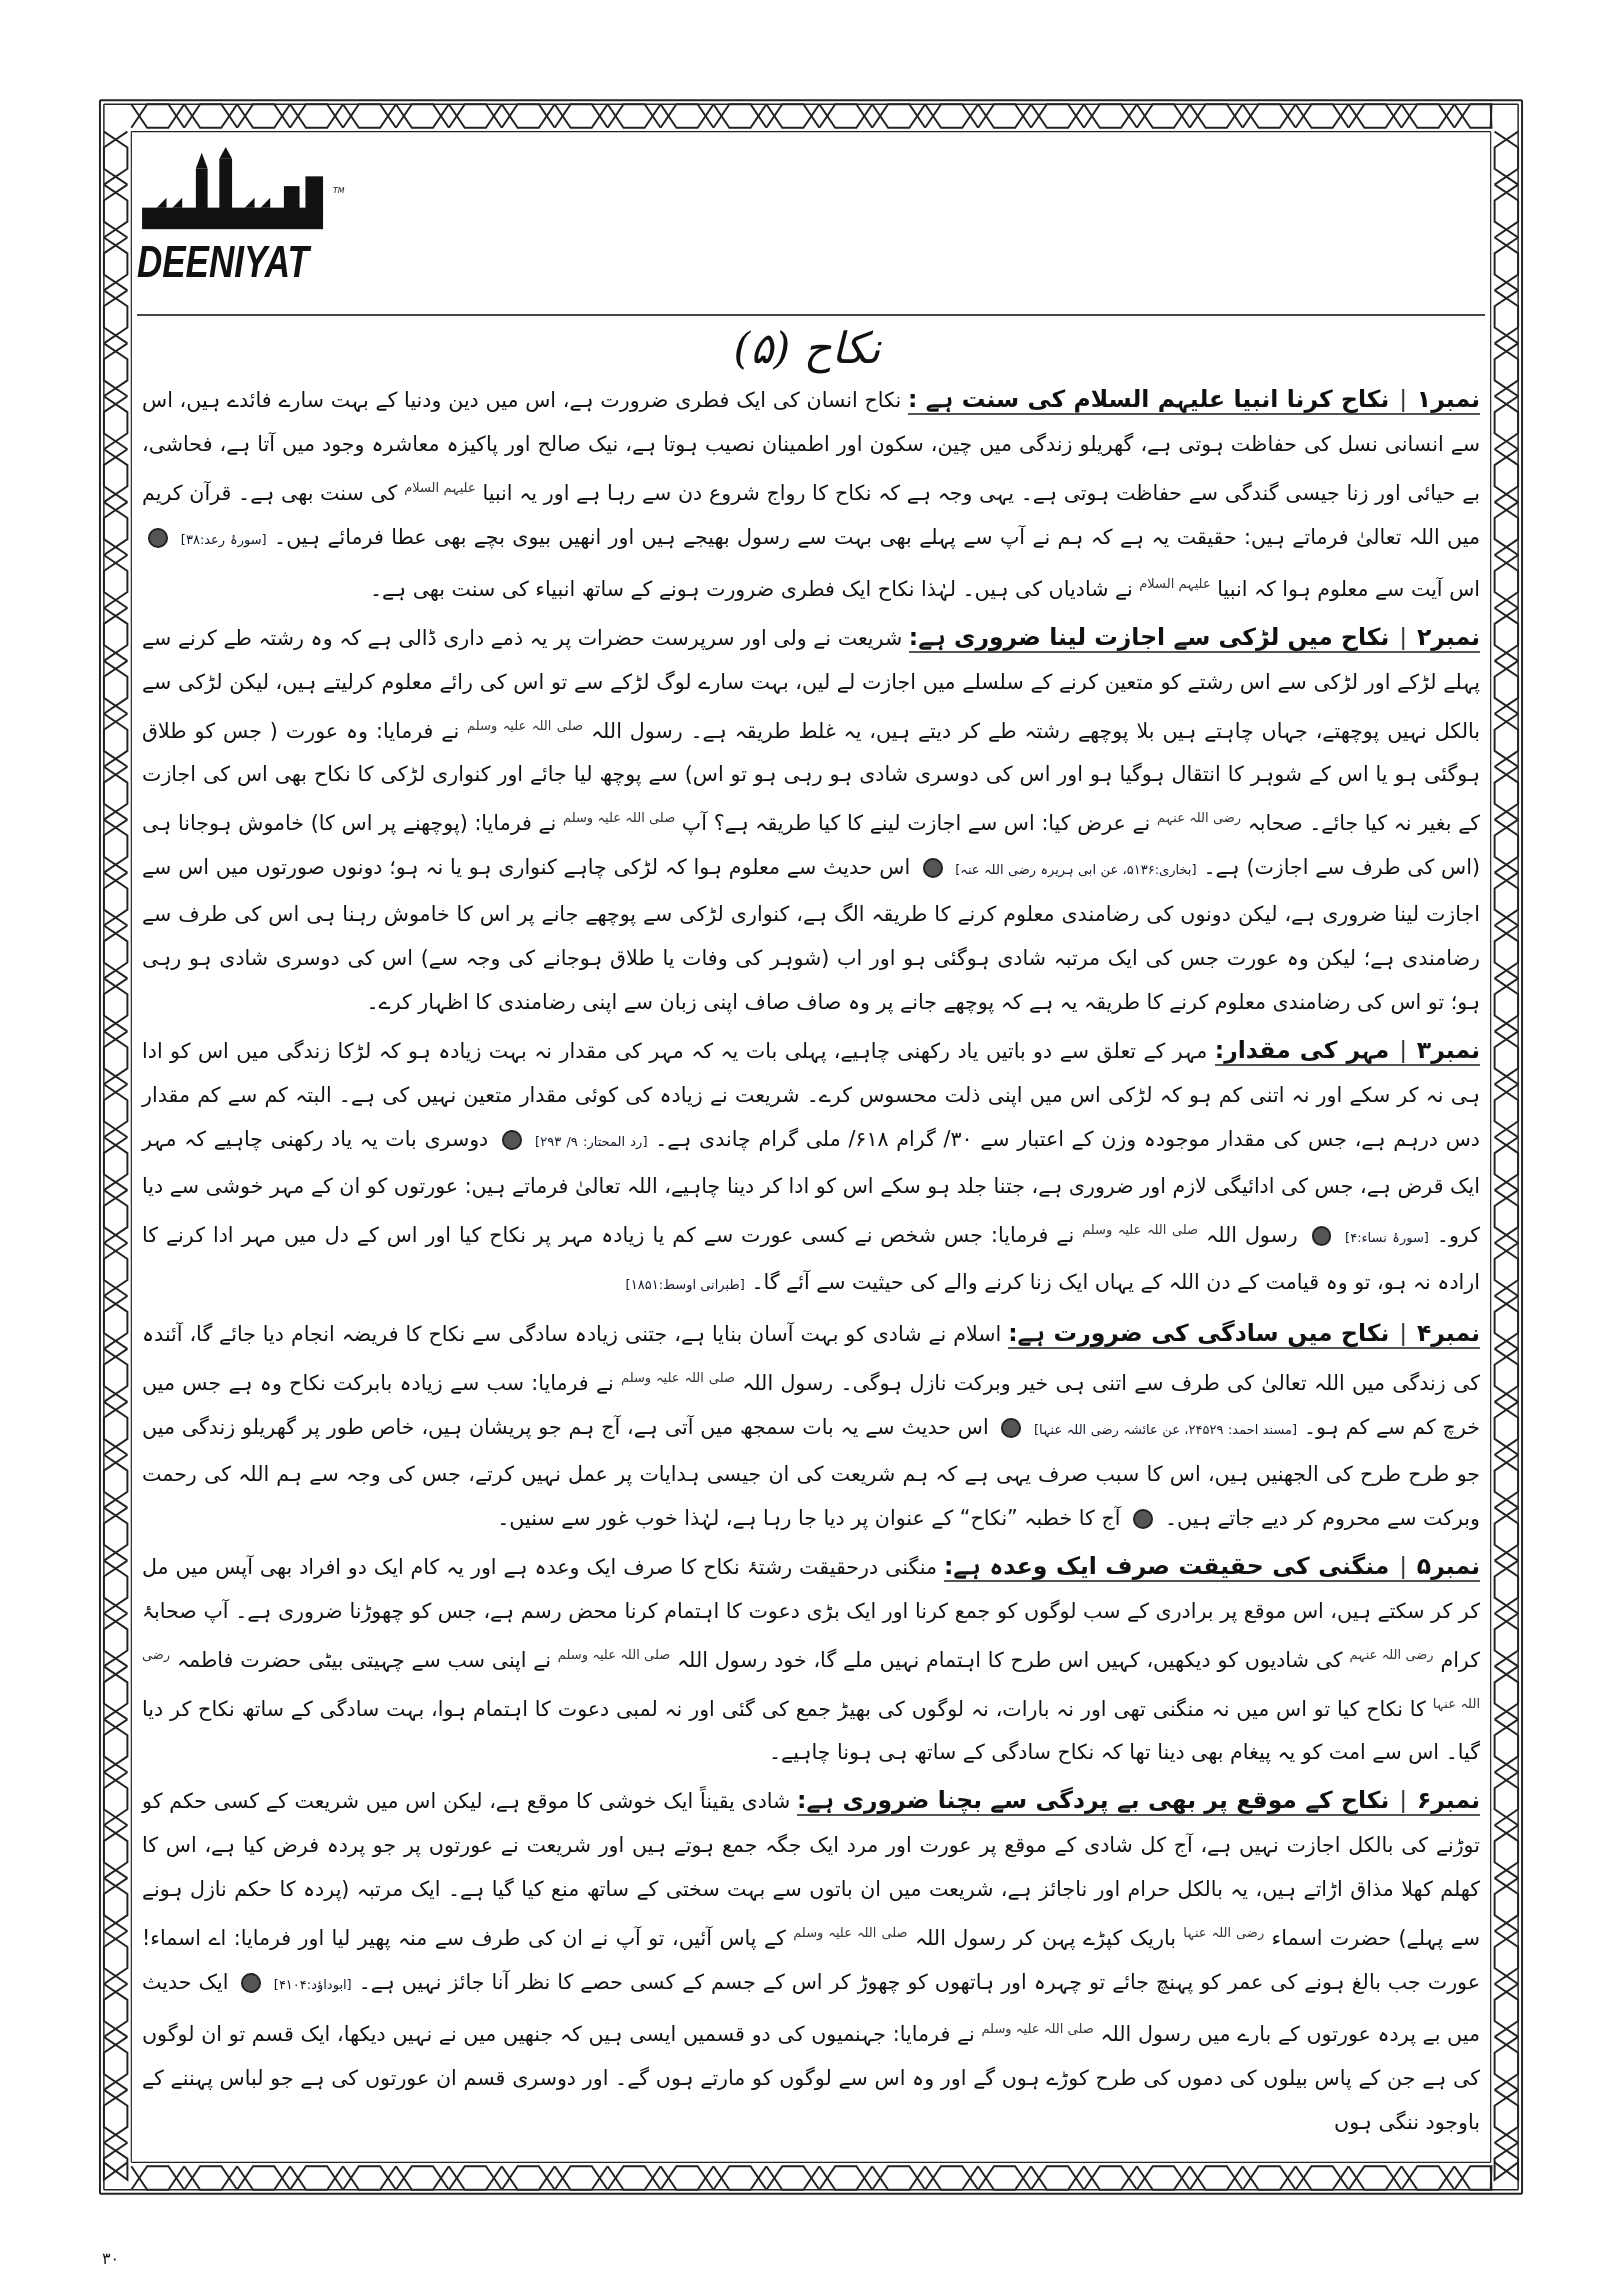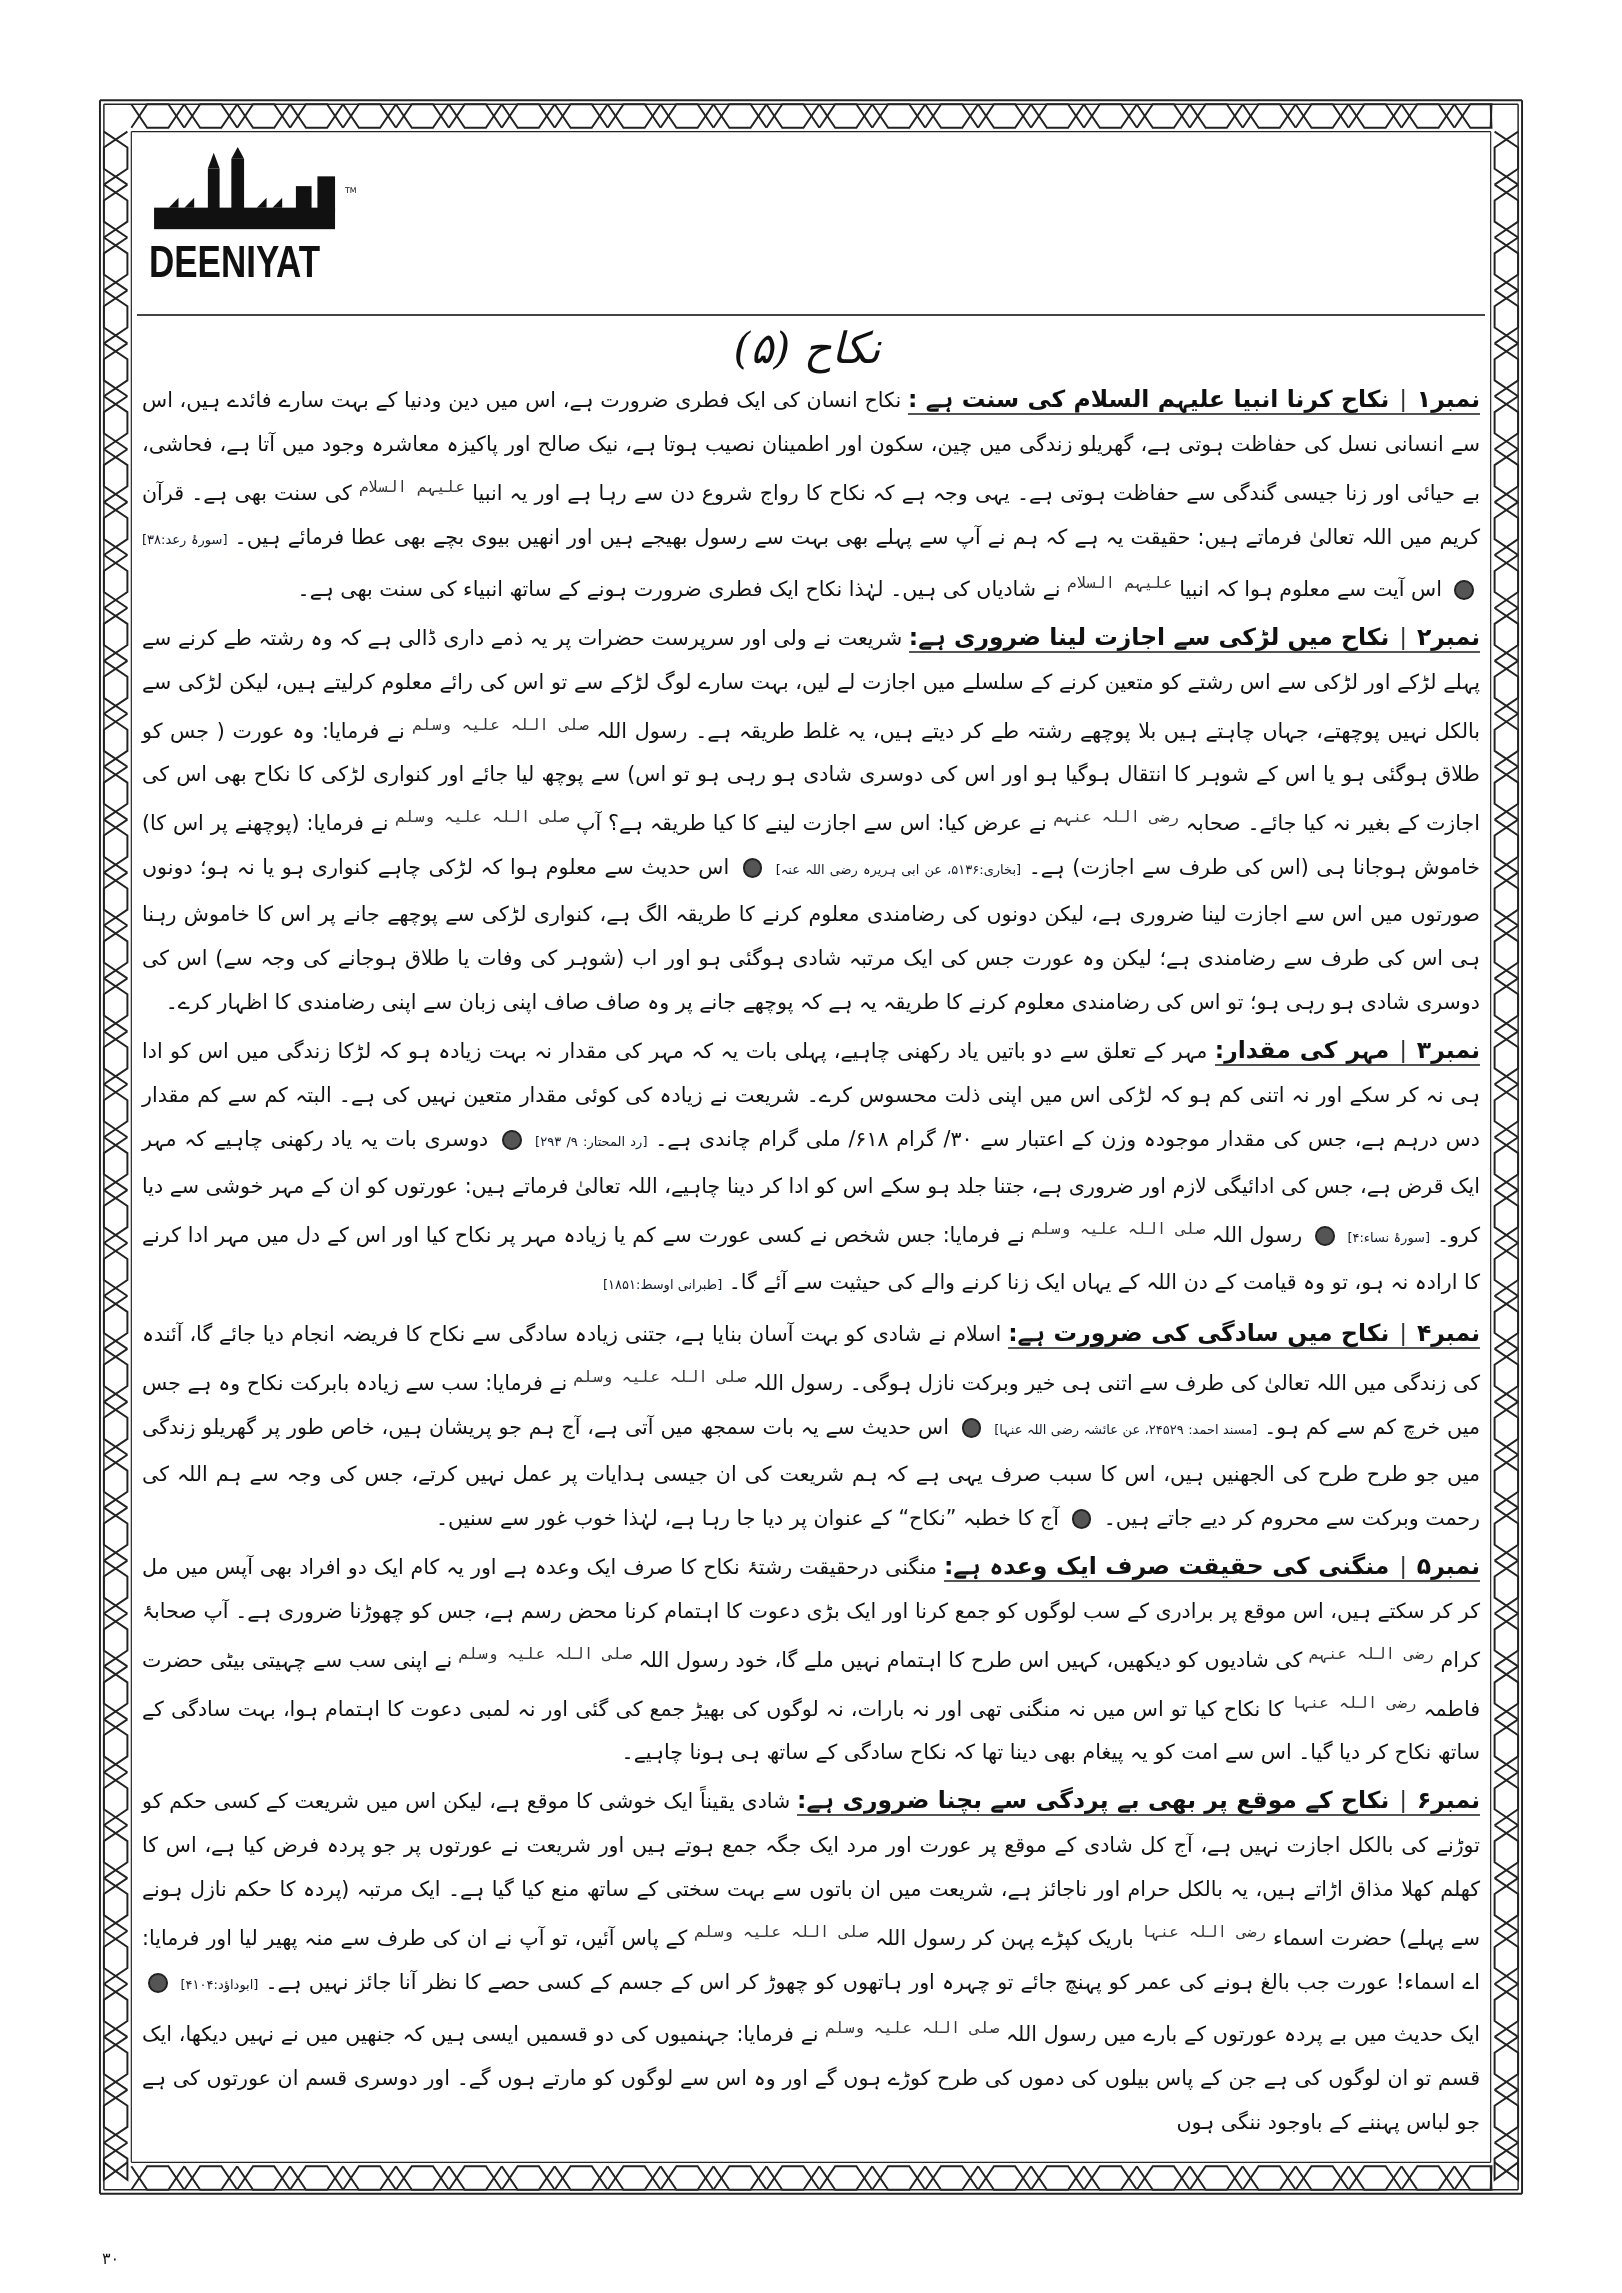--- a/index.html
+++ b/index.html
@@ -1,36 +1,36 @@
 <!DOCTYPE html>
 <html><head>
 <meta charset="utf-8">
 <style>
   html, body { margin: 0; padding: 0; background: #ffffff; }
   body { width: 1622px; height: 2294px; position: relative; overflow: hidden; font-family: "DejaVu Sans", sans-serif; color: #111; }
   .frame { position: absolute; left: 98px; top: 98px; width: 1426px; height: 2098px; }
   .frame svg.border { position: absolute; left: 0; top: 0; width: 1426px; height: 2098px; }
   .header { position: absolute; left: 137px; top: 147px; width: 1348px; height: 167px; }
-  .logo { position: absolute; left: 12px; top: 0; width: 216px; height: 137px; }
+  .logo { position: absolute; left: 0; top: 0; width: 216px; height: 137px; font-style: italic; }
   .logo .mark { display: block; }
   .logo .latin { position: absolute; left: 0; top: 90px; font-family: "Liberation Sans", sans-serif; font-weight: bold; font-size: 35px; letter-spacing: 0; color: #111; transform: scaleY(1.25); transform-origin: left top; }
   .logo .tm { position: absolute; left: 196px; top: 39px; font-size: 7.8px; }
   .title-block { position: absolute; right: 0; top: 0; text-align: right; }
   .title-urdu { font-family: "DejaVu Serif", serif; font-size: 43px; direction: rtl; font-style: italic; line-height: 1.1; }
   .title-en { font-family: "Liberation Sans", sans-serif; font-size: 31px; font-weight: normal; line-height: 35px; letter-spacing: 0.5px; transform: scaleY(1.15); transform-origin: right top; }
   .hr-top { position: absolute; left: 137px; top: 314px; width: 1348px; height: 2px; background: #444; }
   .chapter { position: absolute; left: 0; right: 8px; top: 323px; text-align: center; font-family: "DejaVu Serif", serif; font-size: 43px; font-style: italic; direction: rtl; }
   .content { position: absolute; left: 142px; top: 377px; width: 1338px; direction: rtl; text-align: justify; font-family: "DejaVu Sans", sans-serif; font-size: 20.6px; line-height: 44px; }
   .section { margin: 0 0 3.9px 0; }
   .sec-head { font-weight: bold; font-size: 23.5px; border-bottom: 2.9px solid #555; padding-bottom: 0; }
   .sec-num { font-weight: bold; margin-top: 28px; }
   .sep { display: inline-block; margin: 0 9.8px; font-weight: normal; color: #333; }
   .ref { font-size: 13px; color: #0f172a; }
   .dot { display: inline-block; width: 15.7px; height: 15.7px; border-radius: 50%; background: #555; border: 2px solid #222; vertical-align: middle; margin: 0 5.9px; }
-  .honor { font-size: 16px; vertical-align: super; color: #333; font-family: Liberation Mono, monospace; }
+  .honor { font-size: 13px; vertical-align: super; color: #333; }
   .page-num { position: absolute; left: 102px; top: 2249px; font-family: Liberation Sans, sans-serif; font-size: 16px; direction: rtl; }
 </style>
 </head>
 <body>
 
 <div class="frame">
   <svg class="border" id="border-svg" viewBox="0 0 1455 2140">
       <line x1="2" y1="2" x2="1453" y2="2" stroke="#222" stroke-width="2"></line>
       <line x1="2" y1="2138" x2="1453" y2="2138" stroke="#222" stroke-width="2"></line>
       <line x1="2" y1="2" x2="2" y2="2138" stroke="#222" stroke-width="2"></line>

